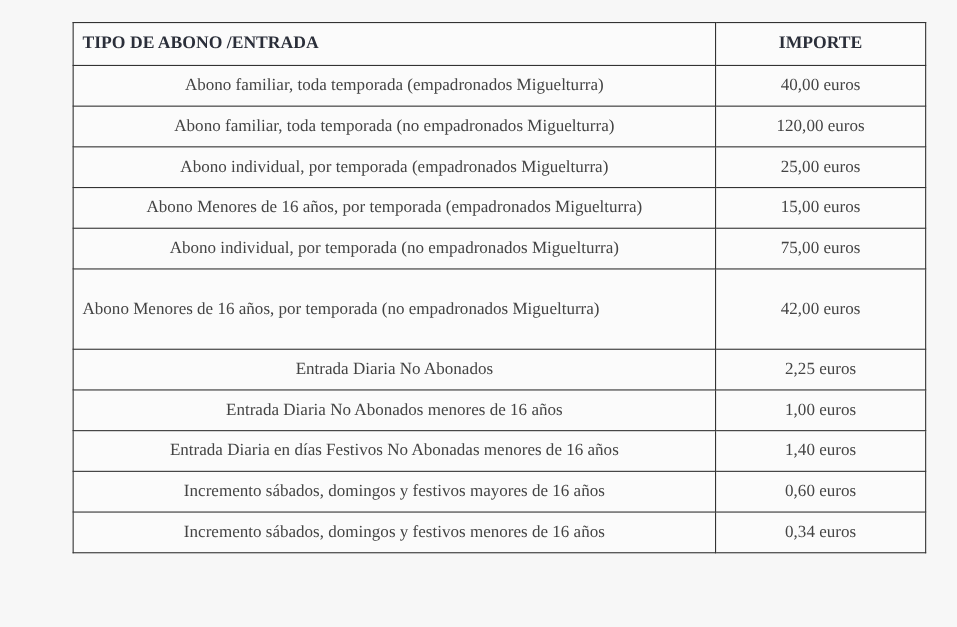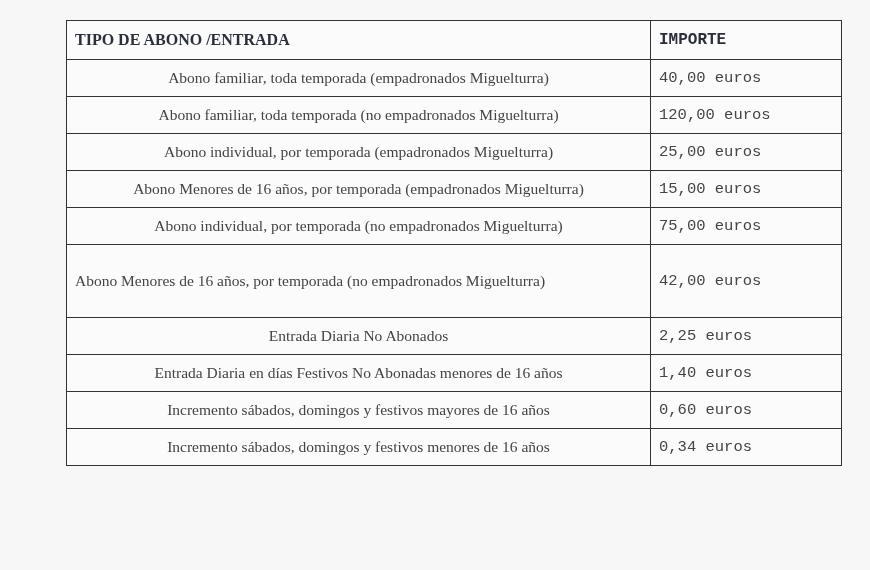--- a/index.html
+++ b/index.html
@@ -25,21 +25,21 @@
     height: 36px;
     vertical-align: middle;
   }
   th {
     height: 38px;
     font-weight: bold;
     color: #2b2f3a;
     text-align: left;
     font-size: 16px;
   }
-  th.imp, td.imp { width: 174px; font-family: Liberation Mono, monospace; }
+  th.imp, td.imp { text-align: center; width: 174px; }
   td.desc { text-align: center; }
   td.tall { height: 72px; text-align: justify; text-align-last: auto; line-height: 36px; margin-left: 48px; }
 </style>
 </head>
 <body>
 
 <table>
   <thead>
     <tr>
       <th>TIPO DE ABONO /ENTRADA</th>
@@ -69,20 +69,24 @@
     </tr>
     <tr>
       <td class="desc tall">Abono Menores de 16 años, por temporada (no empadronados Miguelturra)</td>
       <td class="imp">42,00 euros</td>
     </tr>
     <tr>
       <td class="desc">Entrada Diaria No Abonados</td>
       <td class="imp">2,25 euros</td>
     </tr>
     <tr>
+      <td class="desc">Entrada Diaria No Abonados menores de 16 años</td>
+      <td class="imp">1,00 euros</td>
+    </tr>
+    <tr>
       <td class="desc">Entrada Diaria en días Festivos No Abonadas menores de 16 años</td>
       <td class="imp">1,40 euros</td>
     </tr>
     <tr>
       <td class="desc">Incremento sábados, domingos y festivos mayores de 16 años</td>
       <td class="imp">0,60 euros</td>
     </tr>
     <tr>
       <td class="desc">Incremento sábados, domingos y festivos menores de 16 años</td>
       <td class="imp">0,34 euros</td>

